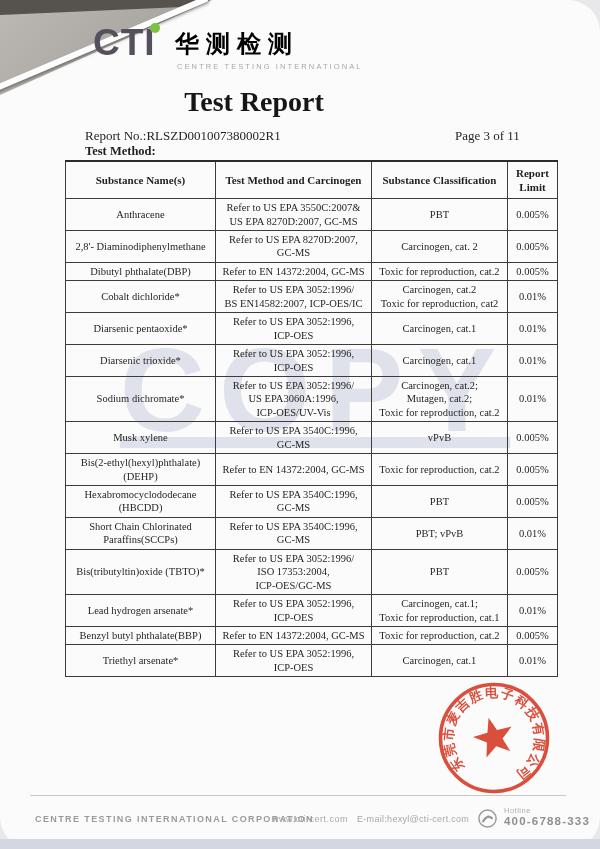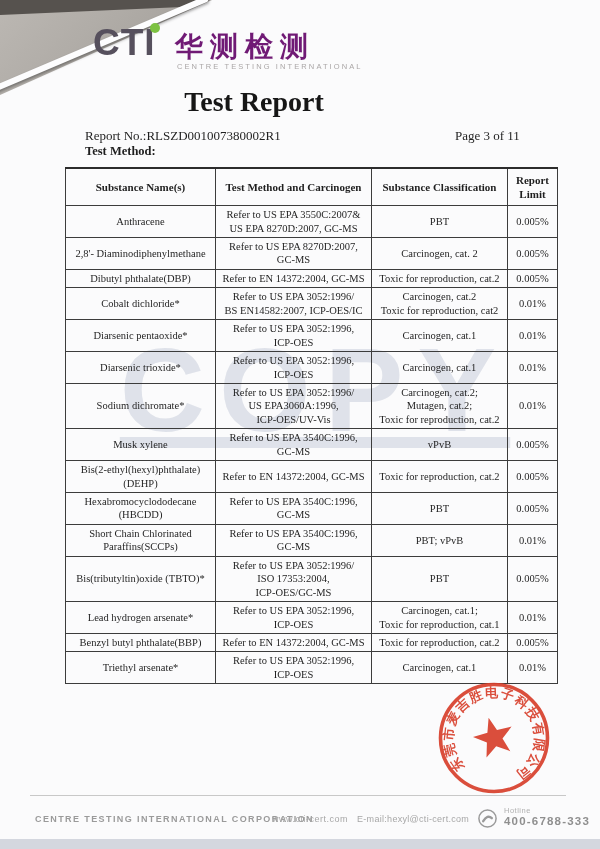--- a/index.html
+++ b/index.html
@@ -1,50 +1,50 @@
 <!DOCTYPE html>
 <html><head>
 <meta charset="utf-8">
 <style>
   html,body{margin:0;padding:0;}
   body{width:600px;height:849px;overflow:hidden;background:#e8e8ea;}
-  .page{position:relative;width:600px;height:849px;background:#fbfbfc;font-family:"Liberation Serif",serif;color:#1f1f1f;}
+  .page{position:relative;width:600px;height:849px;background:#fbfbfc;font-family:"Liberation Serif",serif;color:#1f1f1f;border-radius:32px;}
 
   
   .corner-gray{position:absolute;left:0;top:0;width:230px;height:110px;
     clip-path:polygon(0 0,212px 0,0 95px);background:linear-gradient(135deg,#bcb8b3,#9b9792);}
   .corner-dark{position:absolute;left:0;top:0;width:230px;height:40px;
     clip-path:polygon(0 0,210px 0,182px 7px,0 15px);background:#56524e;}
   .corner-edge{position:absolute;left:-6px;top:86px;width:232px;height:6px;background:#fdfdfe;
     transform:rotate(-23deg);transform-origin:left center;box-shadow:0 2px 3px rgba(40,40,40,.45);border-radius:2px;}
 
   
   .logo{position:absolute;left:93px;top:24px;font-family:"Liberation Sans",sans-serif;}
   .logo-cti{font-size:37px;font-weight:bold;color:#56505d;letter-spacing:1px;line-height:1;}
   .logo-dot{position:absolute;left:57px;top:-1px;width:10px;height:10px;border-radius:50%;background:#7dc242;}
-  .logo-cn{position:absolute;left:82px;top:4px;font-size:28px;color:#701a75;letter-spacing:7px;font-weight:bold;white-space:nowrap;}
+  .logo-cn{position:absolute;left:82px;top:4px;font-size:24px;color:#000000;letter-spacing:7px;font-weight:bold;white-space:nowrap;}
   .logo-sub{position:absolute;left:84px;top:38px;font-size:7.5px;color:#aaa6a6;letter-spacing:2.1px;white-space:nowrap;}
 
   .title{position:absolute;left:0;top:86px;width:508px;text-align:center;font-size:28px;font-weight:bold;color:#161616;}
   .report-no{position:absolute;left:85px;top:128px;font-size:13px;font-family:Liberation Serif, serif;}
   .page-info{position:absolute;left:455px;top:128px;font-size:13px;}
   .section-label{position:absolute;left:85px;top:144px;font-size:12.5px;font-weight:bold;}
 
   
   .watermark{position:absolute;left:95px;top:322px;width:440px;text-align:center;
     font-family:"Liberation Sans",sans-serif;font-weight:bold;font-size:118px;letter-spacing:14px;
     color:rgba(150,160,188,.28);z-index:1;user-select:none;text-decoration:underline;}
 
   
   table.report{position:absolute;left:65px;top:160px;width:492px;border-collapse:collapse;
     table-layout:fixed;z-index:2;background:transparent;}
   table.report th,table.report td{border:1px solid #3c3c3c;font-size:10.5px;line-height:1.28;
     text-align:center;vertical-align:middle;padding:2px 3px;white-space:pre-line;color:#1f1f1f;}
   table.report th{font-weight:bold;font-size:11px;padding:4px 2px;}
-  table.report{border-top:2.5px solid #2c2c2c;margin-top:7px;}
+  table.report{border-top:2.5px solid #2c2c2c;}
 
   
   .stamp{position:absolute;left:437px;top:681px;width:114px;height:114px;z-index:5;opacity:.92;}
 
   
   .footer-line{position:absolute;left:30px;top:795px;width:536px;height:1px;background:#c8c8c8;}
   .footer{position:absolute;left:0;top:806px;width:600px;height:34px;font-family:"Liberation Sans",sans-serif;color:#9a9a9a;}
   .f-company{position:absolute;left:35px;top:8px;font-size:9px;font-weight:bold;letter-spacing:1.4px;white-space:nowrap;}
   .f-web{position:absolute;left:272px;top:8px;font-size:9px;letter-spacing:.5px;color:#a7a7a7;}
   .f-email{position:absolute;left:357px;top:8px;font-size:9px;letter-spacing:.3px;color:#a7a7a7;}

